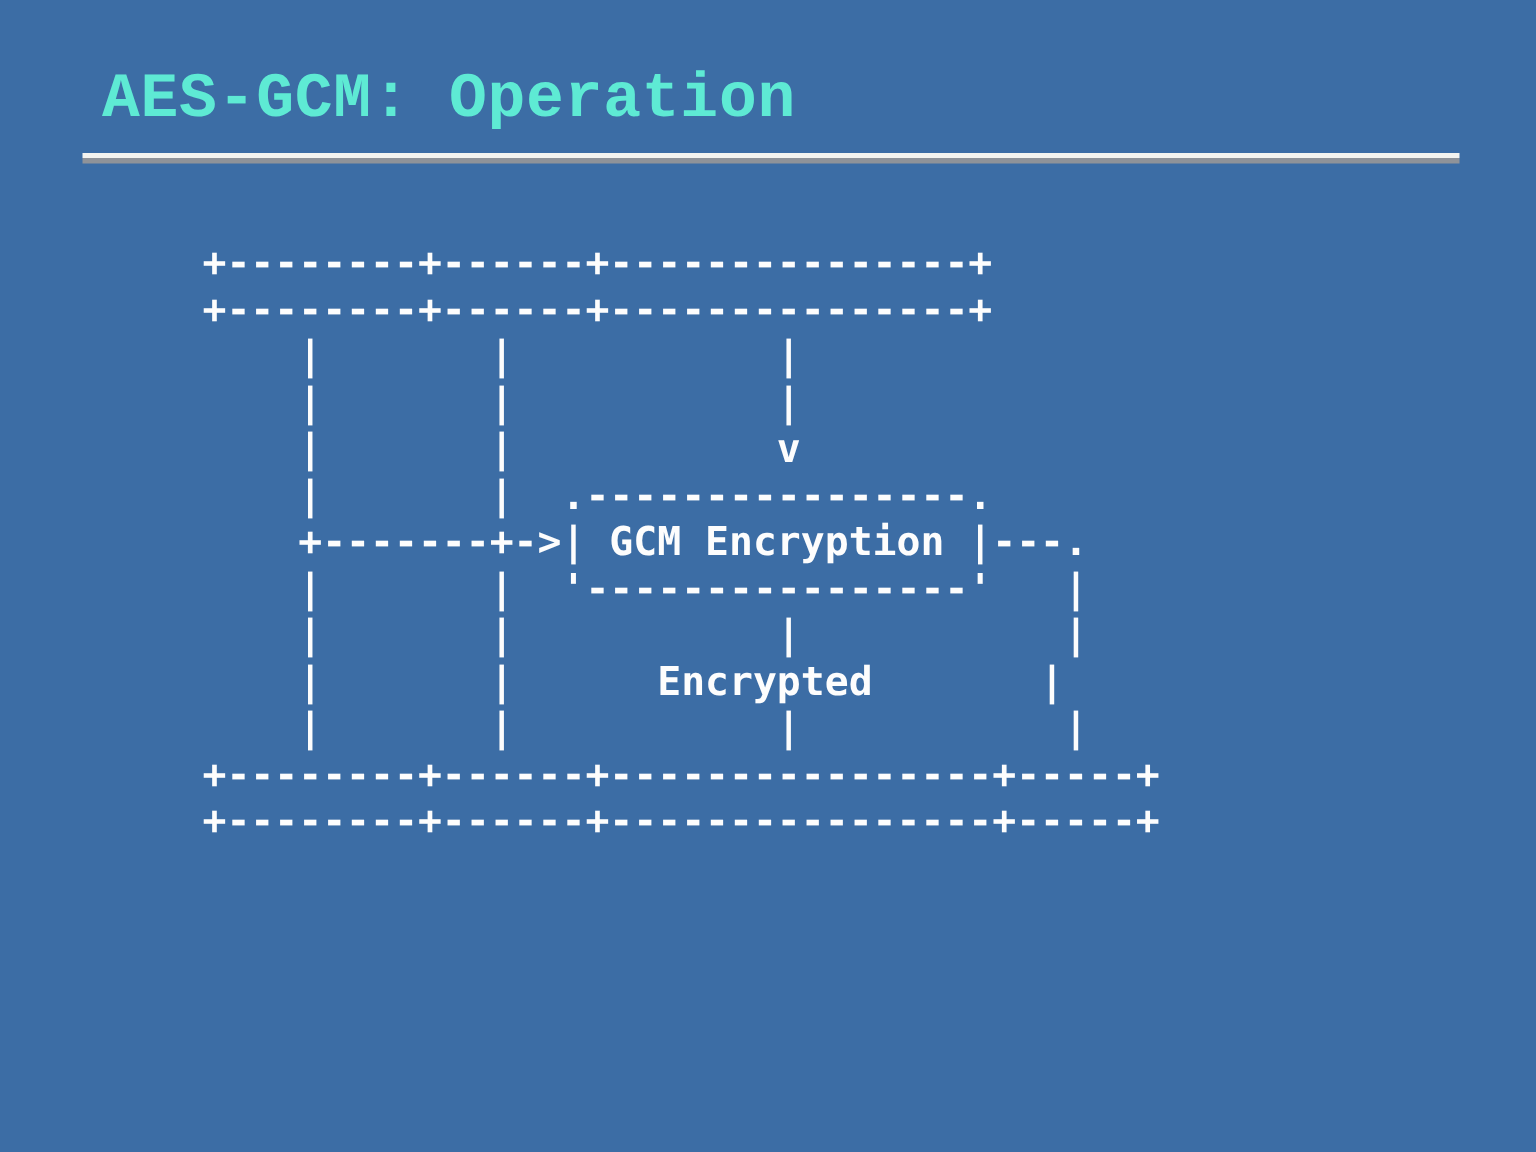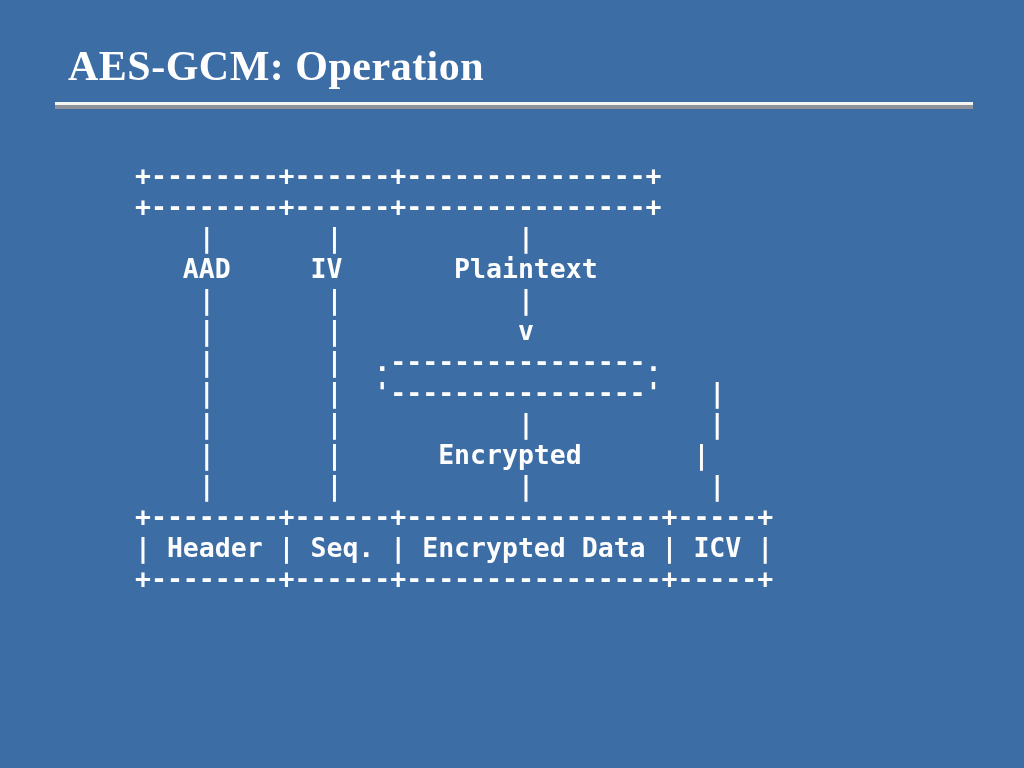--- a/index.html
+++ b/index.html
@@ -13,25 +13,25 @@
     height: 768px;
     overflow: hidden;
     background: #3c6da5;
     font-family: "DejaVu Sans", "Liberation Sans", sans-serif;
   }
   .title {
     position: absolute;
     left: 68px;
     top: 42px;
     margin: 0;
-    font-family: Liberation Serif, serif;
+    font-family: Liberation Mono, monospace;
     font-size: 42px;
     font-weight: bold;
     letter-spacing: 0.5px;
-    color: #ffffff;
+    color: #5eead4;
     white-space: nowrap;
   }
   .divider {
     position: absolute;
     left: 55px;
     top: 102px;
     width: 918px;
     height: 7px;
     background: linear-gradient(to bottom,
       #f4f4f0 0%, #f4f4f0 45%,
@@ -58,26 +58,25 @@
 <div class="slide">
 
   <h1 class="title">AES-GCM: Operation</h1>
 
   <div class="divider"></div>
 
   <div class="ascii">
     <div class="ln">+--------+------+---------------+</div>
     <div class="ln">+--------+------+---------------+</div>
     <div class="ln">    |       |           |</div>
-    <div class="ln">   AAD     IV       Plaintext</div>
     <div class="ln">    |       |           |</div>
     <div class="ln">    |       |           v</div>
     <div class="ln">    |       |  .----------------.</div>
+    <div class="ln">    +-------+-&gt;| GCM Encryption |---.</div>
     <div class="ln">    |       |  '----------------'   |</div>
     <div class="ln">    |       |           |           |</div>
     <div class="ln">    |       |      Encrypted       |</div>
     <div class="ln">    |       |           |           |</div>
     <div class="ln">+--------+------+----------------+-----+</div>
-    <div class="ln">| Header | Seq. | Encrypted Data | ICV |</div>
     <div class="ln">+--------+------+----------------+-----+</div>
   </div>
 
 </div>
 
 </body></html>

